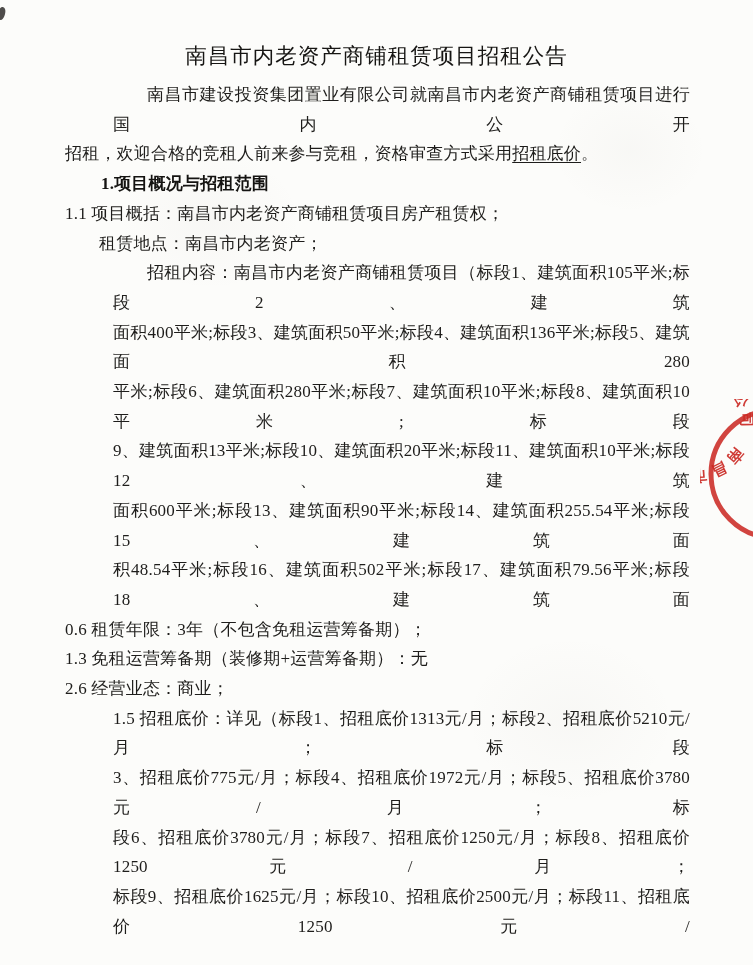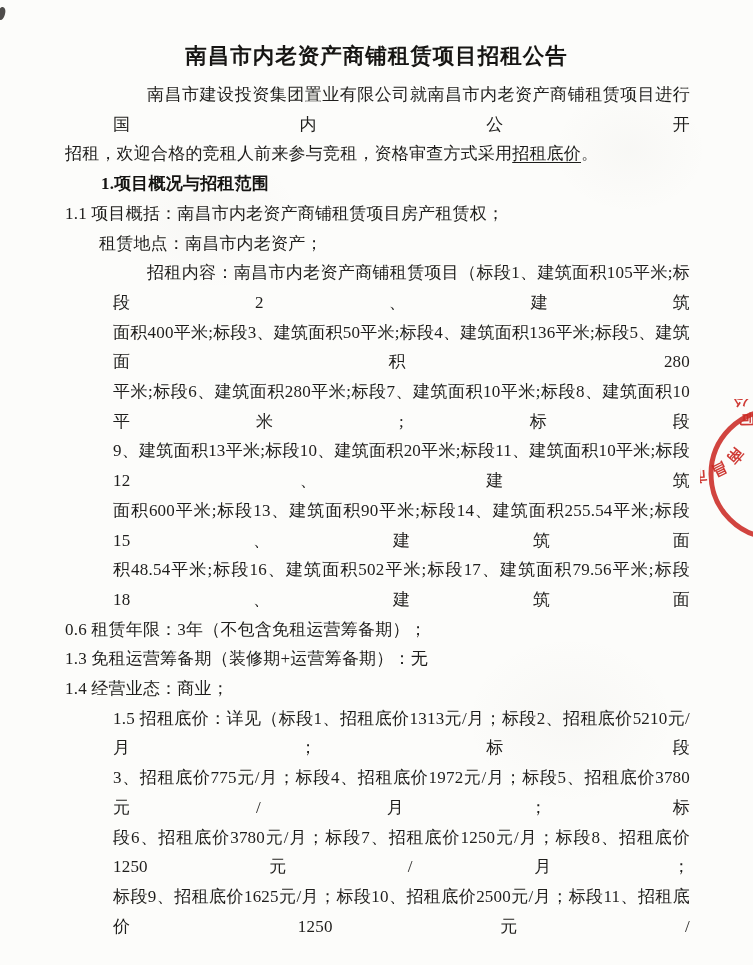--- a/index.html
+++ b/index.html
@@ -19,21 +19,21 @@
       radial-gradient(closest-side, rgba(120,110,95,0.03), transparent 70%);
     background-size:260px 200px,300px 240px,220px 180px;
     background-position:80px 120px,420px 600px,520px 60px;
     background-repeat:no-repeat;
     overflow:hidden;
     color:#1e1d1b;
   }
   .title{
     padding-top:42px;
     text-align:center;
-    font-weight:bold;
+    font-weight:normal;
     font-size:21.5px;
     line-height:28px;
     letter-spacing:1px;
     color:#161513;
     margin-bottom:10px;
   }
   .body{
     position:relative;
     margin-left:65px;
     width:625px;
@@ -89,21 +89,21 @@
       <div class="line"><span>1.1 项目概括：南昌市内老资产商铺租赁项目房产租赁权；</span></div>
       <div class="line indent"><span>租赁地点：南昌市内老资产；</span></div>
       <div class="line justify indent"><span>招租内容：南昌市内老资产商铺租赁项目（标段1、建筑面积105平米;标段2、建筑</span></div>
       <div class="line justify"><span>面积400平米;标段3、建筑面积50平米;标段4、建筑面积136平米;标段5、建筑面积280</span></div>
       <div class="line justify"><span>平米;标段6、建筑面积280平米;标段7、建筑面积10平米;标段8、建筑面积10平米;标段</span></div>
       <div class="line justify"><span>9、建筑面积13平米;标段10、建筑面积20平米;标段11、建筑面积10平米;标段12、建筑</span></div>
       <div class="line justify"><span>面积600平米;标段13、建筑面积90平米;标段14、建筑面积255.54平米;标段15、建筑面</span></div>
       <div class="line justify"><span>积48.54平米;标段16、建筑面积502平米;标段17、建筑面积79.56平米;标段18、建筑面</span></div>
       <div class="line"><span>0.6 租赁年限：3年（不包含免租运营筹备期）；</span></div>
       <div class="line"><span>1.3 免租运营筹备期（装修期+运营筹备期）：无</span></div>
-      <div class="line"><span>1.4 经营业态：商业；</span></div>
+      <div class="line"><span>2.6 经营业态：商业；</span></div>
       <div class="line justify"><span>1.5 招租底价：详见（标段1、招租底价1313元/月；标段2、招租底价5210元/月；标段</span></div>
       <div class="line justify"><span>3、招租底价775元/月；标段4、招租底价1972元/月；标段5、招租底价3780元/月；标</span></div>
       <div class="line justify"><span>段6、招租底价3780元/月；标段7、招租底价1250元/月；标段8、招租底价1250元/月；</span></div>
       <div class="line justify"><span>标段9、招租底价1625元/月；标段10、招租底价2500元/月；标段11、招租底价1250元/</span></div>
     </div>
 
   <div class="seal" style="color: rgb(203, 42, 36);">
     <svg width="150" height="150" viewBox="0 0 150 150">
       <defs>
         <path id="sealArc" d="M 27 75 A 48 48 0 1 1 26.99 74.9" fill="none"></path>

